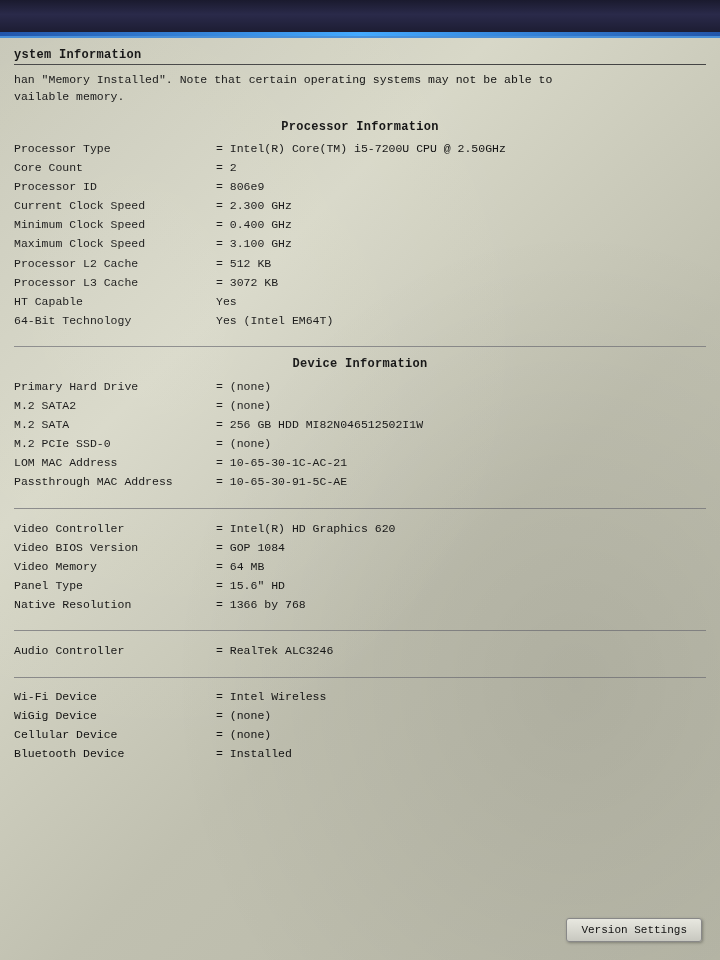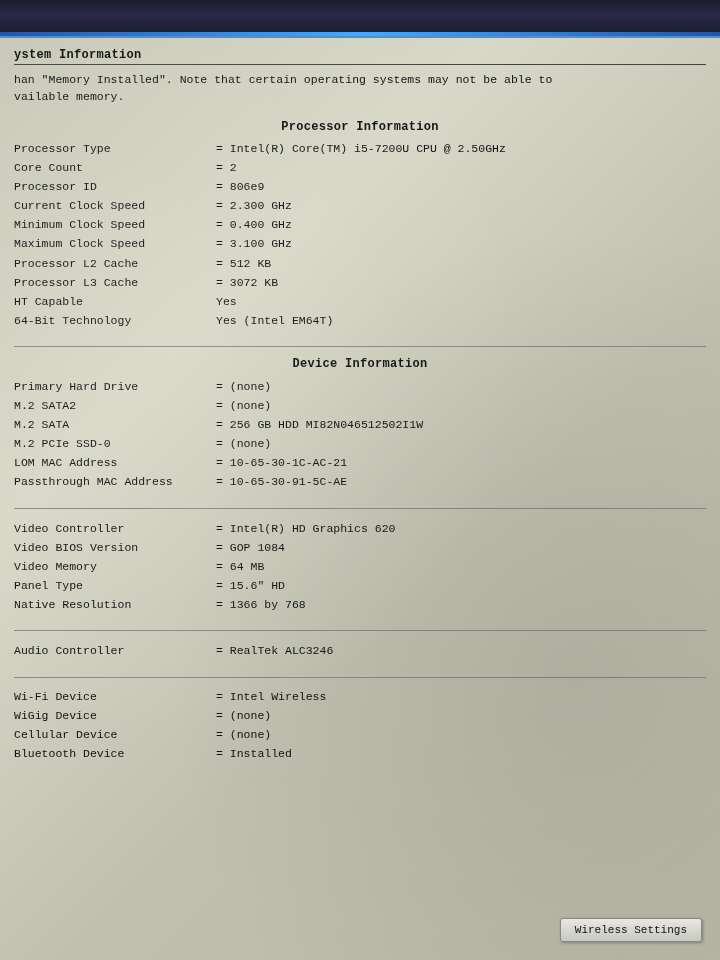--- a/index.html
+++ b/index.html
@@ -281,15 +281,15 @@
             <td>= (none)</td>
           </tr>
           <tr>
             <td>Bluetooth Device</td>
             <td>= Installed</td>
           </tr>
         </tbody>
     </table>
   </div>
 
-  <button class="restore-btn">Wireless Settings</button>
+  <button class="restore-btn">Version Settings</button>
 
 </div>
 
 </body></html>

